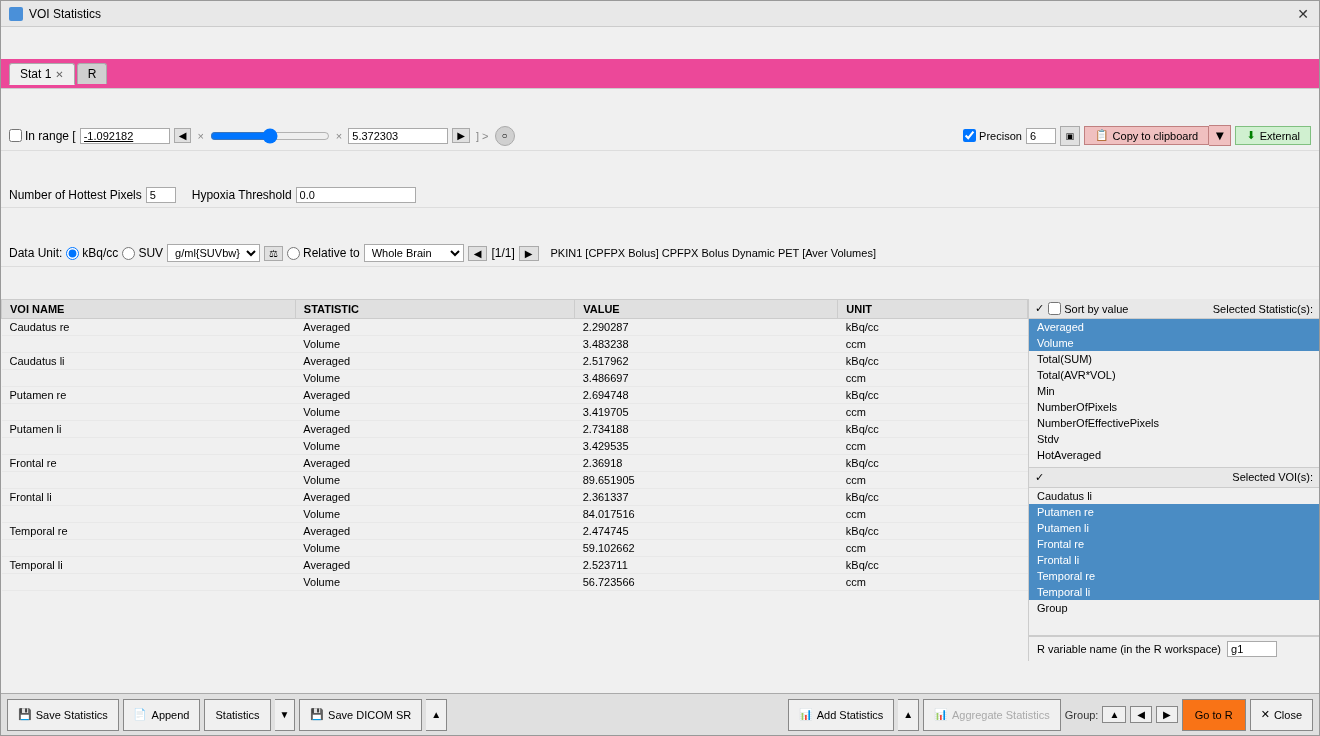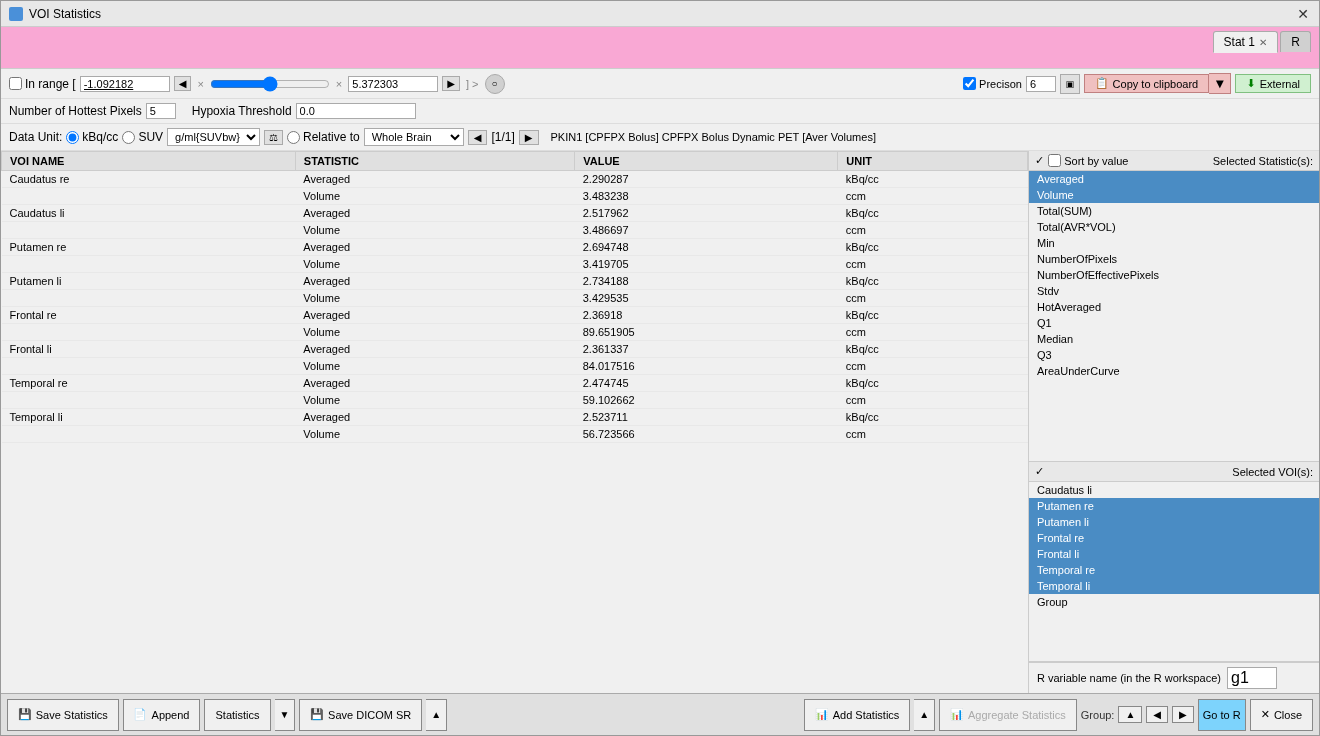--- a/index.html
+++ b/index.html
@@ -6,20 +6,21 @@
     body { font-family: Arial, sans-serif; font-size: 12px; background: #f0f0f0; }
     
     .window {
       width: 1320px;
       height: 736px;
       background: #f0f0f0;
       border: 1px solid #999;
       display: flex;
       flex-direction: column;
       overflow: hidden;
+      gap: 32px;
     }
     
     .title-bar {
       background: #e8e8e8;
       border-bottom: 1px solid #ccc;
       padding: 4px 8px;
       display: flex;
       align-items: center;
       justify-content: space-between;
       min-height: 26px;
@@ -46,26 +47,25 @@
       border: none;
       cursor: pointer;
       font-size: 14px;
       color: #333;
       display: flex;
       align-items: center;
       justify-content: center;
     }
     
     .tabs-bar {
-      background: #f9a8d4;
-      padding: 4px 8px 16px;
+      background: #ec4899;
+      padding: 4px 8px 4px;
       display: flex;
       gap: 2px;
       border-bottom: 1px solid #ccc;
-      justify-content: flex-end;
     }
     
     .tab {
       padding: 3px 10px;
       border: 1px solid #aaa;
       border-bottom: none;
       background: #d0d0d0;
       cursor: pointer;
       border-radius: 3px 3px 0 0;
       font-size: 12px;
@@ -253,21 +253,21 @@
       display: flex;
       align-items: center;
       gap: 6px;
       font-size: 11px;
       border-top: 1px solid #ccc;
     }
     
     .r-var-input {
       border: 1px solid #aaa;
       padding: 1px 3px;
-      font-size: 16px;
+      font-size: 11px;
       width: 50px;
     }
     
     .bottom-bar {
       background: #e0e0e0;
       border-top: 1px solid #aaa;
       padding: 4px 6px;
       display: flex;
       align-items: center;
       gap: 4px;
@@ -303,23 +303,23 @@
     
     .group-nav-btn {
       background: #f0f0f0;
       border: 1px solid #888;
       padding: 2px 6px;
       cursor: pointer;
       font-size: 10px;
     }
     
     .goto-btn {
-      background: #7dd3fc;
+      background: #f97316;
       border: 1px solid #888;
-      padding: 4px 4px;
+      padding: 4px 12px;
       cursor: pointer;
       font-size: 11px;
       min-height: 32px;
     }
     
     .close-x-btn {
       background: #f0f0f0;
       border: 1px solid #888;
       padding: 4px 10px;
       cursor: pointer;
@@ -360,21 +360,21 @@
   <div class="toolbar-row">
     <label class="checkbox-label">
       <input type="checkbox" style="">
       <span>In range [</span>
     </label>
     <input type="text" class="text-input" style="width: 90px; text-decoration: underline;" value="-1.092182">
     <button class="btn-arrow">◀</button>
     <span class="separator">×</span>
     <input type="range" class="range-slider" value="50" style="">
     <span class="separator">×</span>
-    <input type="text" class="text-input" style="width: 90px;" value="5.372303">
+    <input type="text" class="text-input" style="width: 100px;" value="5.372303">
     <button class="btn-arrow">▶</button>
     <span class="separator">] &gt;</span>
     <button class="btn-arrow" style="background:#d0d0d0;border-radius:50%;width:20px;height:20px;padding:0;">○</button>
 
     <div style="flex:1"></div>
 
     <label class="checkbox-label">
       <input type="checkbox" checked="" style="">
       <span class="precision-label">Precison</span>
     </label>

